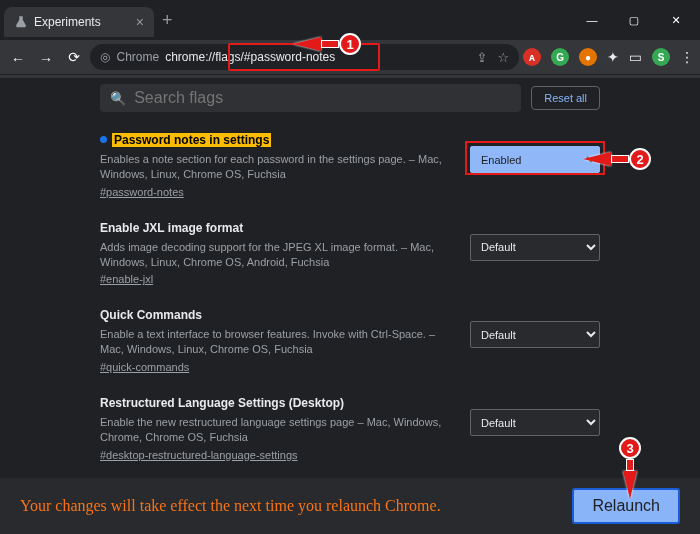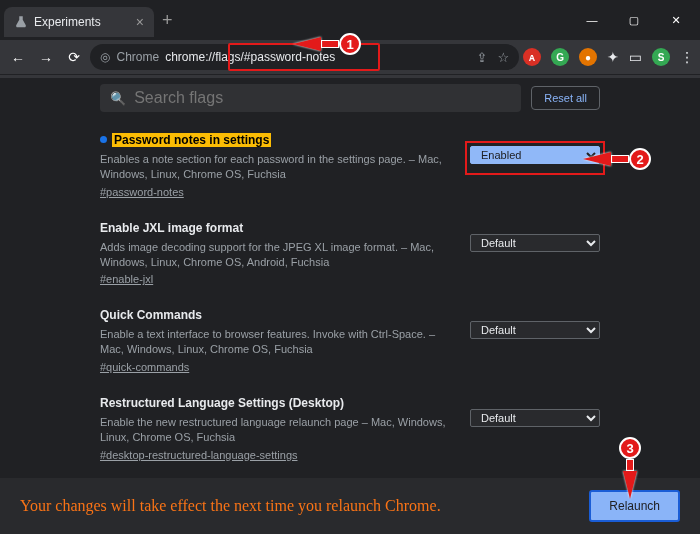--- a/index.html
+++ b/index.html
@@ -38,29 +38,29 @@
 .search-input { background: none; border: none; color: #9aa0a6; font-size: 16px; flex: 1; outline: none; }
 .reset-btn { border: 1px solid #5f6368; color: #8ab4f8; background: none; padding: 5px 12px; border-radius: 4px; font-size: 11px; }
 
 .flag { margin-top: 18px; display: flex; align-items: flex-start; gap: 12px; }
 .flag-text { flex: 1; }
 .flag-title { font-size: 12px; color: #e8eaed; font-weight: bold; }
 .flag-title.highlight { background: #fbbc04; color: #000; padding: 0 2px; display: inline; }
 .bullet { display: inline-block; width: 7px; height: 7px; background: #1a73e8; border-radius: 50%; margin-right: 5px; vertical-align: middle; }
 .flag-desc { font-size: 11px; color: #9aa0a6; margin-top: 4px; line-height: 1.35; }
 .flag-link { font-size: 11px; color: #9aa0a6; text-decoration: underline; margin-top: 4px; display: inline-block; }
-.flag-select { width: 130px; height: 18px; background: #292a2d; border: 1px solid #5f6368; color: #e8eaed; font-size: 11px; padding: 0 6px; border-radius: 2px; margin-top: 16px; }
+.flag-select { width: 130px; height: 27px; background: #292a2d; border: 1px solid #5f6368; color: #e8eaed; font-size: 11px; padding: 0 6px; border-radius: 2px; margin-top: 16px; }
 .flag-select.enabled { background: #90b8f8; color: #202124; border-color: #90b8f8; }
 .select-wrap { position: relative; }
 .select-outline { position: absolute; border: 2px solid #e31a1a; left: -5px; top: 11px; width: 140px; height: 34px; }
 
 
 .footer { position: absolute; bottom: 0; left: 0; right: 0; height: 56px; background: #292a2d; display: flex; align-items: center; padding: 0 20px; }
 .footer-text { font-size: 16px; color: #f97316; font-family: Liberation Serif, serif; }
-.relaunch { margin-left: auto; background: #8ab4f8; color: #202124; border: 2px solid #1a5dd6; padding: 7px 18px; font-size: 12px; border-radius: 3px; }
+.relaunch { margin-left: auto; background: #8ab4f8; color: #202124; border: 2px solid #1a5dd6; padding: 7px 18px; font-size: 16px; border-radius: 3px; }
 
 
 .callout { position: absolute; z-index: 50; }
 .callout-circle { width: 22px; height: 22px; background: #e31a1a; border: 2px solid #fff; border-radius: 50%; display: flex; align-items: center; justify-content: center; color: #fff; font-size: 13px; font-weight: bold; }
 .callout-arrow-left { width: 0; height: 0; border-top: 7px solid transparent; border-bottom: 7px solid transparent; border-right: 28px solid #e31a1a; filter: drop-shadow(0 0 1px #fff); }
 .callout-arrow-down { width: 0; height: 0; border-left: 7px solid transparent; border-right: 7px solid transparent; border-top: 28px solid #e31a1a; filter: drop-shadow(0 0 1px #fff); }
 .callout-tail-h { width: 18px; height: 8px; background: #e31a1a; border: 1px solid #fff; }
 .callout-tail-v { width: 8px; height: 12px; background: #e31a1a; border: 1px solid #fff; }
 </style>
 </head>
@@ -209,21 +209,21 @@
       <a class="flag-link">#quick-commands</a>
     </div>
     <div class="select-wrap">
       
       <select class="flag-select "><option>Default</option></select>
     </div>
       </div>
       <div class="flag">
     <div class="flag-text">
       <div><span class="flag-title ">Restructured Language Settings (Desktop)</span></div>
-      <div class="flag-desc">Enable the new restructured language relaunch page – Mac, Windows, Linux, Chrome OS, Fuchsia</div>
+      <div class="flag-desc">Enable the new restructured language settings page – Mac, Windows, Chrome, Chrome OS, Fuchsia</div>
       <a class="flag-link">#desktop-restructured-language-settings</a>
     </div>
     <div class="select-wrap">
       
       <select class="flag-select "><option>Default</option></select>
     </div>
       </div>
       <div class="flag">
     <div class="flag-text">
       <div><span class="flag-title ">Detailed Language Settings (Desktop)</span></div>

